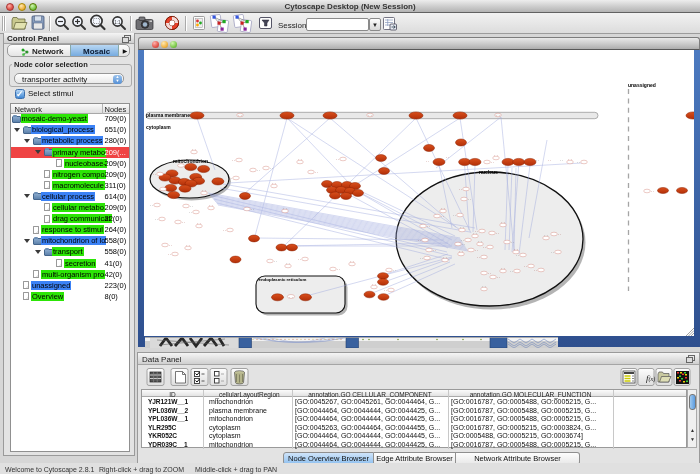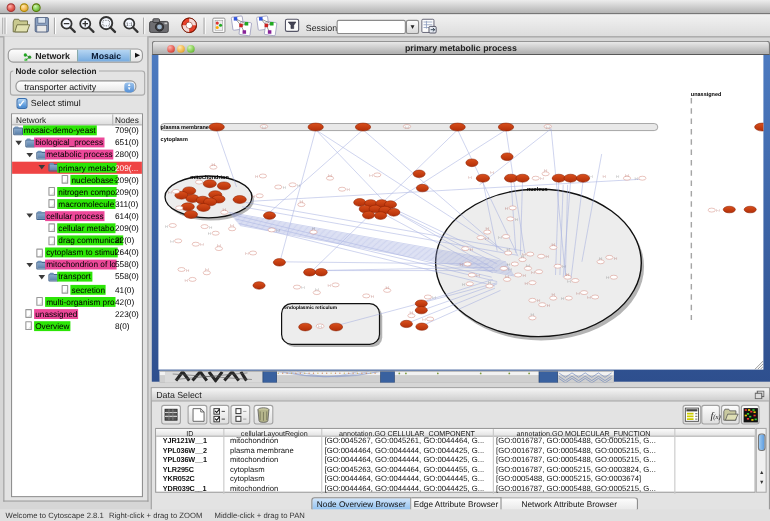--- a/index.html
+++ b/index.html
@@ -33,21 +33,21 @@
 #treewrap{left:5.5px;top:70px;width:120px;height:349px;background:#fff;border:1px solid #909090;}
 #treehead{position:absolute;left:0;top:0;width:118px;height:10px;background:linear-gradient(#fafafa,#dedede);border-bottom:1px solid #a8a8a8;}
 #treehead .h1{position:absolute;left:4px;top:0.5px;font-size:7.5px;color:#222;}
 #treehead .h2{position:absolute;left:94px;top:0.5px;font-size:7.5px;color:#222;}
 #treehead .vline{position:absolute;left:91px;top:0;width:1px;height:10px;background:#b5b5b5;}
 .trow{position:absolute;left:0;width:118px;height:11.1px;font-size:7.5px;white-space:nowrap;}
 .trow .lbl{position:absolute;top:0.8px;padding:0 1px;color:#000;}
 .trow .cnt{position:absolute;left:94px;top:0.8px;color:#000;}
 .trow .tri{position:absolute;top:3px;width:0;height:0;border-left:3px solid transparent;border-right:3px solid transparent;border-top:4px solid #3a3a3a;}
 .gbg{background:#2ce506;}
-.rbg{background:#ec4899;}
+.rbg{background:#3b82f6;}
 .selrow{background:#ef4444;}
 .fold{position:absolute;top:2px;width:9px;height:7px;background:linear-gradient(#89a9cc,#5c81ab);border:0.5px solid #44658c;border-radius:1px;}
 .fold:before{content:"";position:absolute;left:0;top:-2px;width:4px;height:2px;background:#6d8fb5;border-radius:1px 1px 0 0;}
 .page{position:absolute;top:1.2px;width:6.2px;height:8px;background:linear-gradient(135deg,#fff 70%,#e8e8e8 72%);border:0.5px solid #999;border-radius:0.5px;}
 
 #netwin{left:138px;top:37px;width:562px;height:310px;}
 #ntitle{position:absolute;left:0;top:0;width:562px;height:13px;background:linear-gradient(#e9e9e9,#c6c6c6 60%,#adadad);border:1px solid #7c7c7c;border-bottom:1px solid #585858;border-radius:3px 3px 0 0;}
 #ntitle .t{position:absolute;top:0.5px;width:100%;text-align:center;font-size:8px;font-weight:bold;color:#222;}
 #nbody{position:absolute;left:0;top:13px;width:562px;height:297px;background:linear-gradient(#4c7ac0,#2e4f8e);}
 
@@ -74,20 +74,21 @@
 #btab3{left:456px;width:124px;border-left:none;border-radius:0 3px 3px 0;}
 
 #status{left:0;top:463px;width:700px;height:11px;background:#e0e0e0;}
 #status span{position:absolute;top:2.5px;font-size:7px;color:#333;}
 </style></head>
 <body>
 <div class="abs" id="titlebar">
   <div class="tl" style="left:6px;background:radial-gradient(circle at 35% 30%,#ffb3ac,#e1554a 60%,#b33a30);border:0.5px solid #a33;"></div>
   <div class="tl" style="left:17.5px;background:radial-gradient(circle at 35% 30%,#ffe9b0,#f0b445 60%,#c28a20);border:0.5px solid #a80;"></div>
   <div class="tl" style="left:29px;background:radial-gradient(circle at 35% 30%,#d2f5b0,#7cc94a 60%,#55962a);border:0.5px solid #570;"></div>
+  <div class="t">Cytoscape Desktop (New Session)</div>
 </div>
 <div class="abs" id="toolbar">
   <div class="sep" style="left:2px"></div>
     <div class="sep" style="left:4px"></div>
   <div class="sep" style="left:49px"></div>
   <div class="sep" style="left:130px"></div>
   <div class="sep" style="left:185px"></div>
   <svg class="abs" style="left:0;top:0" width="700" height="21" id="tbicons">
       <g transform="translate(12,4)">
 <path d="M0 3 L0 12 L13 12 L13 2 L6 2 L5 0.5 L1 0.5 Z" fill="#c9c98f" stroke="#6b6b40" stroke-width="0.8"></path>
@@ -167,20 +168,27 @@
 <path d="M2 4 h8 M2 6.5 h8 M2 9 h8 M4.7 3 v7" stroke="#8899bb" stroke-width="0.7"></path>
 <rect x="7" y="8" width="6.5" height="6" rx="1" fill="#e8ecf4" stroke="#445" stroke-width="0.8"></rect>
 <path d="M8.5 11 h3.5 M10.5 9.5 l1.8 1.5 l-1.8 1.5" stroke="#234" stroke-width="0.8" fill="none"></path>
       </g>
     </svg>
   <div class="abs" id="searchlbl">Session:</div>
   <div class="abs" id="searchbox"></div>
   <div class="abs" id="searchdrop">▼</div>
 </div>
 <div class="abs" id="cpanel">
+  <div class="abs" id="cphead">
+      <span>Control Panel</span>
+    <svg style="position:absolute;right:3px;top:2px" width="9" height="8">
+        <rect x="2.5" y="0.5" width="6" height="5" fill="none" stroke="#666"></rect>
+        <rect x="0.5" y="2.5" width="6" height="5" fill="#ddd" stroke="#666"></rect>
+      </svg>
+  </div>
   <div class="abs" id="tabstrip">
     <svg style="position:absolute;left:13px;top:3px" width="8" height="8">
         <circle cx="2" cy="2" r="1.5" fill="#2a2"></circle>
         <circle cx="6" cy="4" r="1.5" fill="#393"></circle>
         <circle cx="2.5" cy="6.5" r="1.5" fill="#6c6"></circle>
         <path d="M2 2L6 4L2.5 6.5" stroke="#282" stroke-width="0.7" fill="none"></path>
       </svg>
     <div class="tn" style="left:24px">Network</div>
     <div id="tab-mosaic"></div>
     <div class="tn" style="left:75px;color:#0a1a33">Mosaic</div>
@@ -250,21 +258,21 @@
           <span class="lbl gbg" style="left:41.5px">cellular metabo</span>
           <span class="cnt">209(0)</span>
         </div>
 <div class="trow" style="top:109.4px">
           <div class="page" style="left:33.5px"></div>
           <span class="lbl gbg" style="left:41.5px">drag communicat</span>
           <span class="cnt">22(0)</span>
         </div>
 <div class="trow" style="top:120.5px">
           <div class="page" style="left:22.5px"></div>
-          <span class="lbl gbg" style="left:30.5px">cytoplasm to stimul</span>
+          <span class="lbl gbg" style="left:30.5px">response to stimul</span>
           <span class="cnt">264(0)</span>
         </div>
 <div class="trow" style="top:131.6px">
           <div class="tri" style="left:13.5px"></div>
           <div class="fold" style="left:22.0px"></div>
           <span class="lbl rbg" style="left:30.5px">mitochondrion of lo</span>
           <span class="cnt">558(0)</span>
         </div>
 <div class="trow" style="top:142.7px">
           <div class="tri" style="left:24.5px"></div>
@@ -293,21 +301,20 @@
           <span class="cnt">8(0)</span>
         </div>
       </div>
   </div>
 </div>
 <div class="abs" id="netwin">
   <div id="ntitle">
     <div class="tl" style="left:13px;top:3px;width:7px;height:7px;background:radial-gradient(circle at 35% 30%,#ffb3ac,#e1554a 60%,#b33a30);"></div>
     <div class="tl" style="left:22px;top:3px;width:7px;height:7px;background:radial-gradient(circle at 35% 30%,#ffe9b0,#f0b445 60%,#c28a20);"></div>
     <div class="tl" style="left:31px;top:3px;width:7px;height:7px;background:radial-gradient(circle at 35% 30%,#d2f5b0,#7cc94a 60%,#55962a);"></div>
-    <div class="t">primary metabolic process</div>
   </div>
   <div id="nbody">
     <svg id="graph" style="position:absolute;left:6px;top:0;background:#fff" width="550" height="286" viewBox="144 50 550 286">
         <defs>
           <linearGradient id="nodeg" x1="0" y1="0" x2="0" y2="1">
             <stop offset="0" stop-color="#d94f1c"></stop>
             <stop offset="1" stop-color="#b22f08"></stop>
           </linearGradient>
         </defs>
 <rect x="146" y="112.3" width="452" height="6.4" rx="3.2" fill="#e9e9e9" stroke="#8f8f8f" stroke-width="0.7"></rect>
@@ -652,21 +659,21 @@
       <circle cx="318" cy="2.5" r="0.8" fill="#7a9a3a"></circle>
       <circle cx="336" cy="2.5" r="0.8" fill="#7a9a3a"></circle>
       <polyline points="363,2 369,6 375,2 381,6 387,2 393,6 399,2 405,6 411,2" fill="none" stroke="#6e86bb" stroke-width="0.6"></polyline>
       <polyline points="363,5 369,9 375,5 381,9 387,5 393,9 399,5 405,9 411,5" fill="none" stroke="#6e86bb" stroke-width="0.6"></polyline>
       <polyline points="363,7 369,11 375,7 381,11 387,7 393,11 399,7 405,11 411,7" fill="none" stroke="#6e86bb" stroke-width="0.6"></polyline>
       <rect x="0" y="0" width="413" height="0.8" fill="#9a9a9a"></rect>
     </svg>
   </div>
 <div class="abs" id="dpanel">
   <div id="dphead">
-      <span>Data Select</span>
+      <span>Data Panel</span>
     <svg style="position:absolute;right:4px;top:2px" width="9" height="8">
         <rect x="2.5" y="0.5" width="6" height="5" fill="none" stroke="#666"></rect>
         <rect x="0.5" y="2.5" width="6" height="5" fill="#ddd" stroke="#666"></rect>
       </svg>
   </div>
   <svg class="abs" style="left:0;top:0" width="561" height="36" id="dpicons">
       <defs>
         <linearGradient id="bg1" x1="0" y1="0" x2="0" y2="1">
           <stop offset="0" stop-color="#fdfdfd"></stop>
           <stop offset="1" stop-color="#dedede"></stop>

